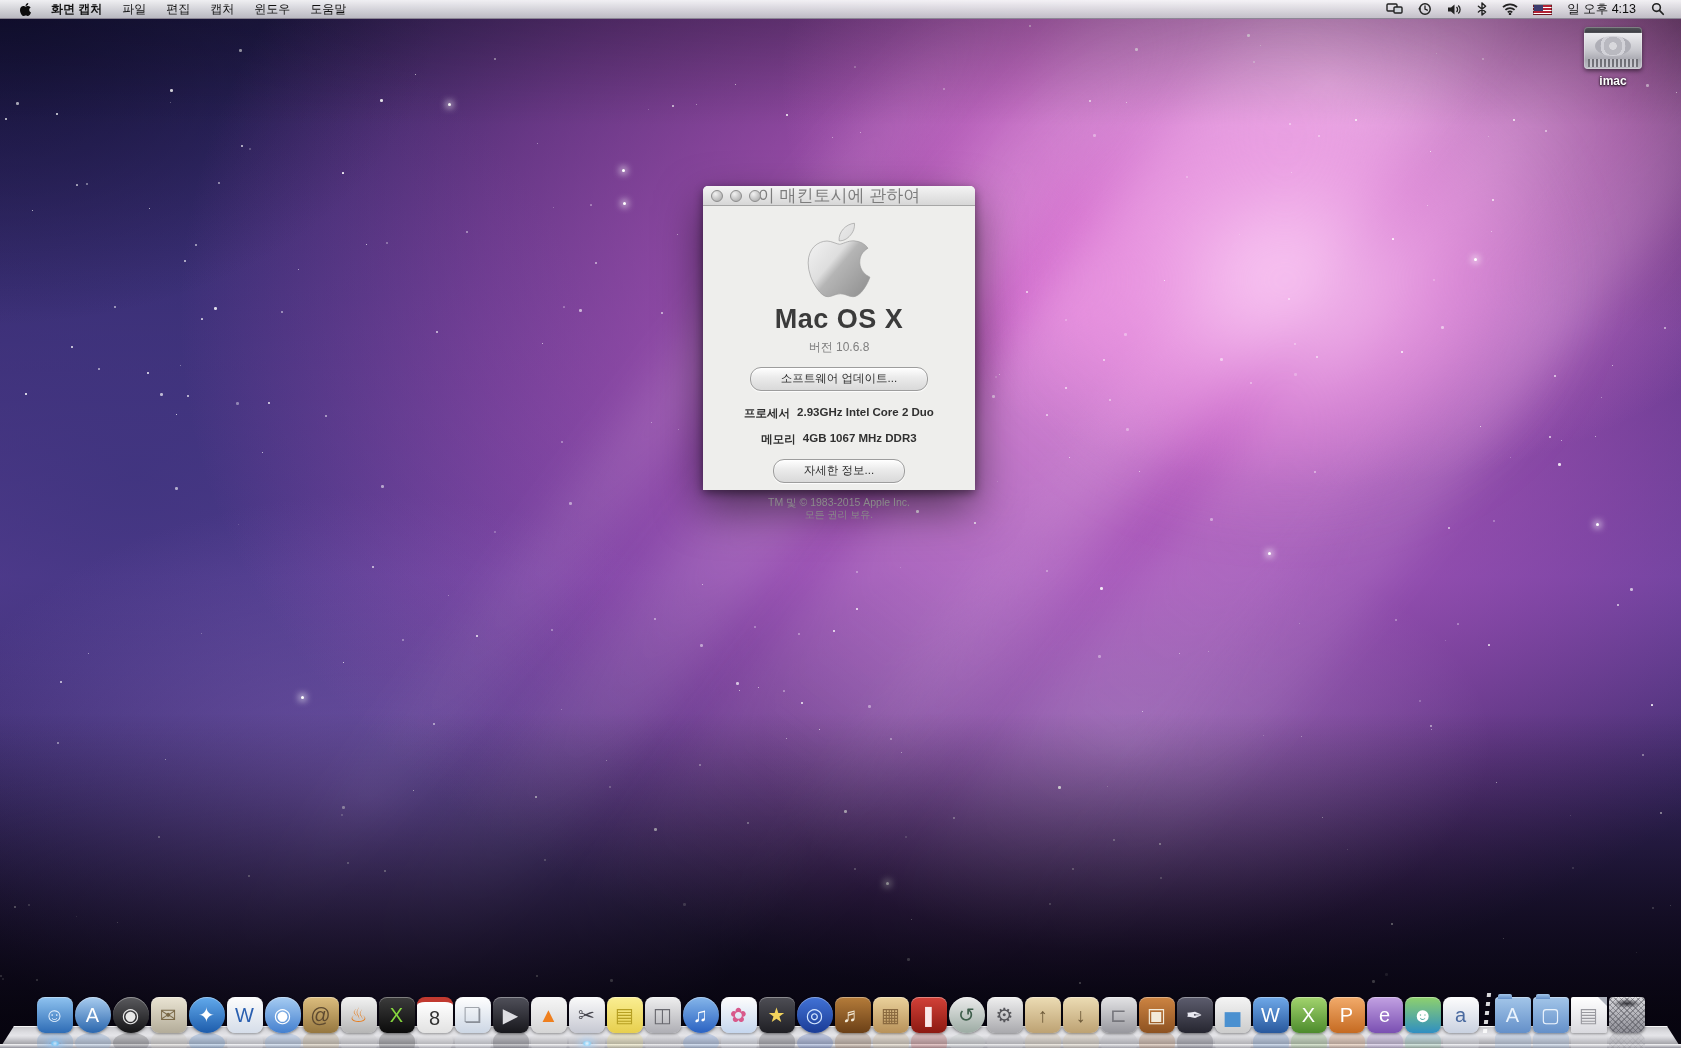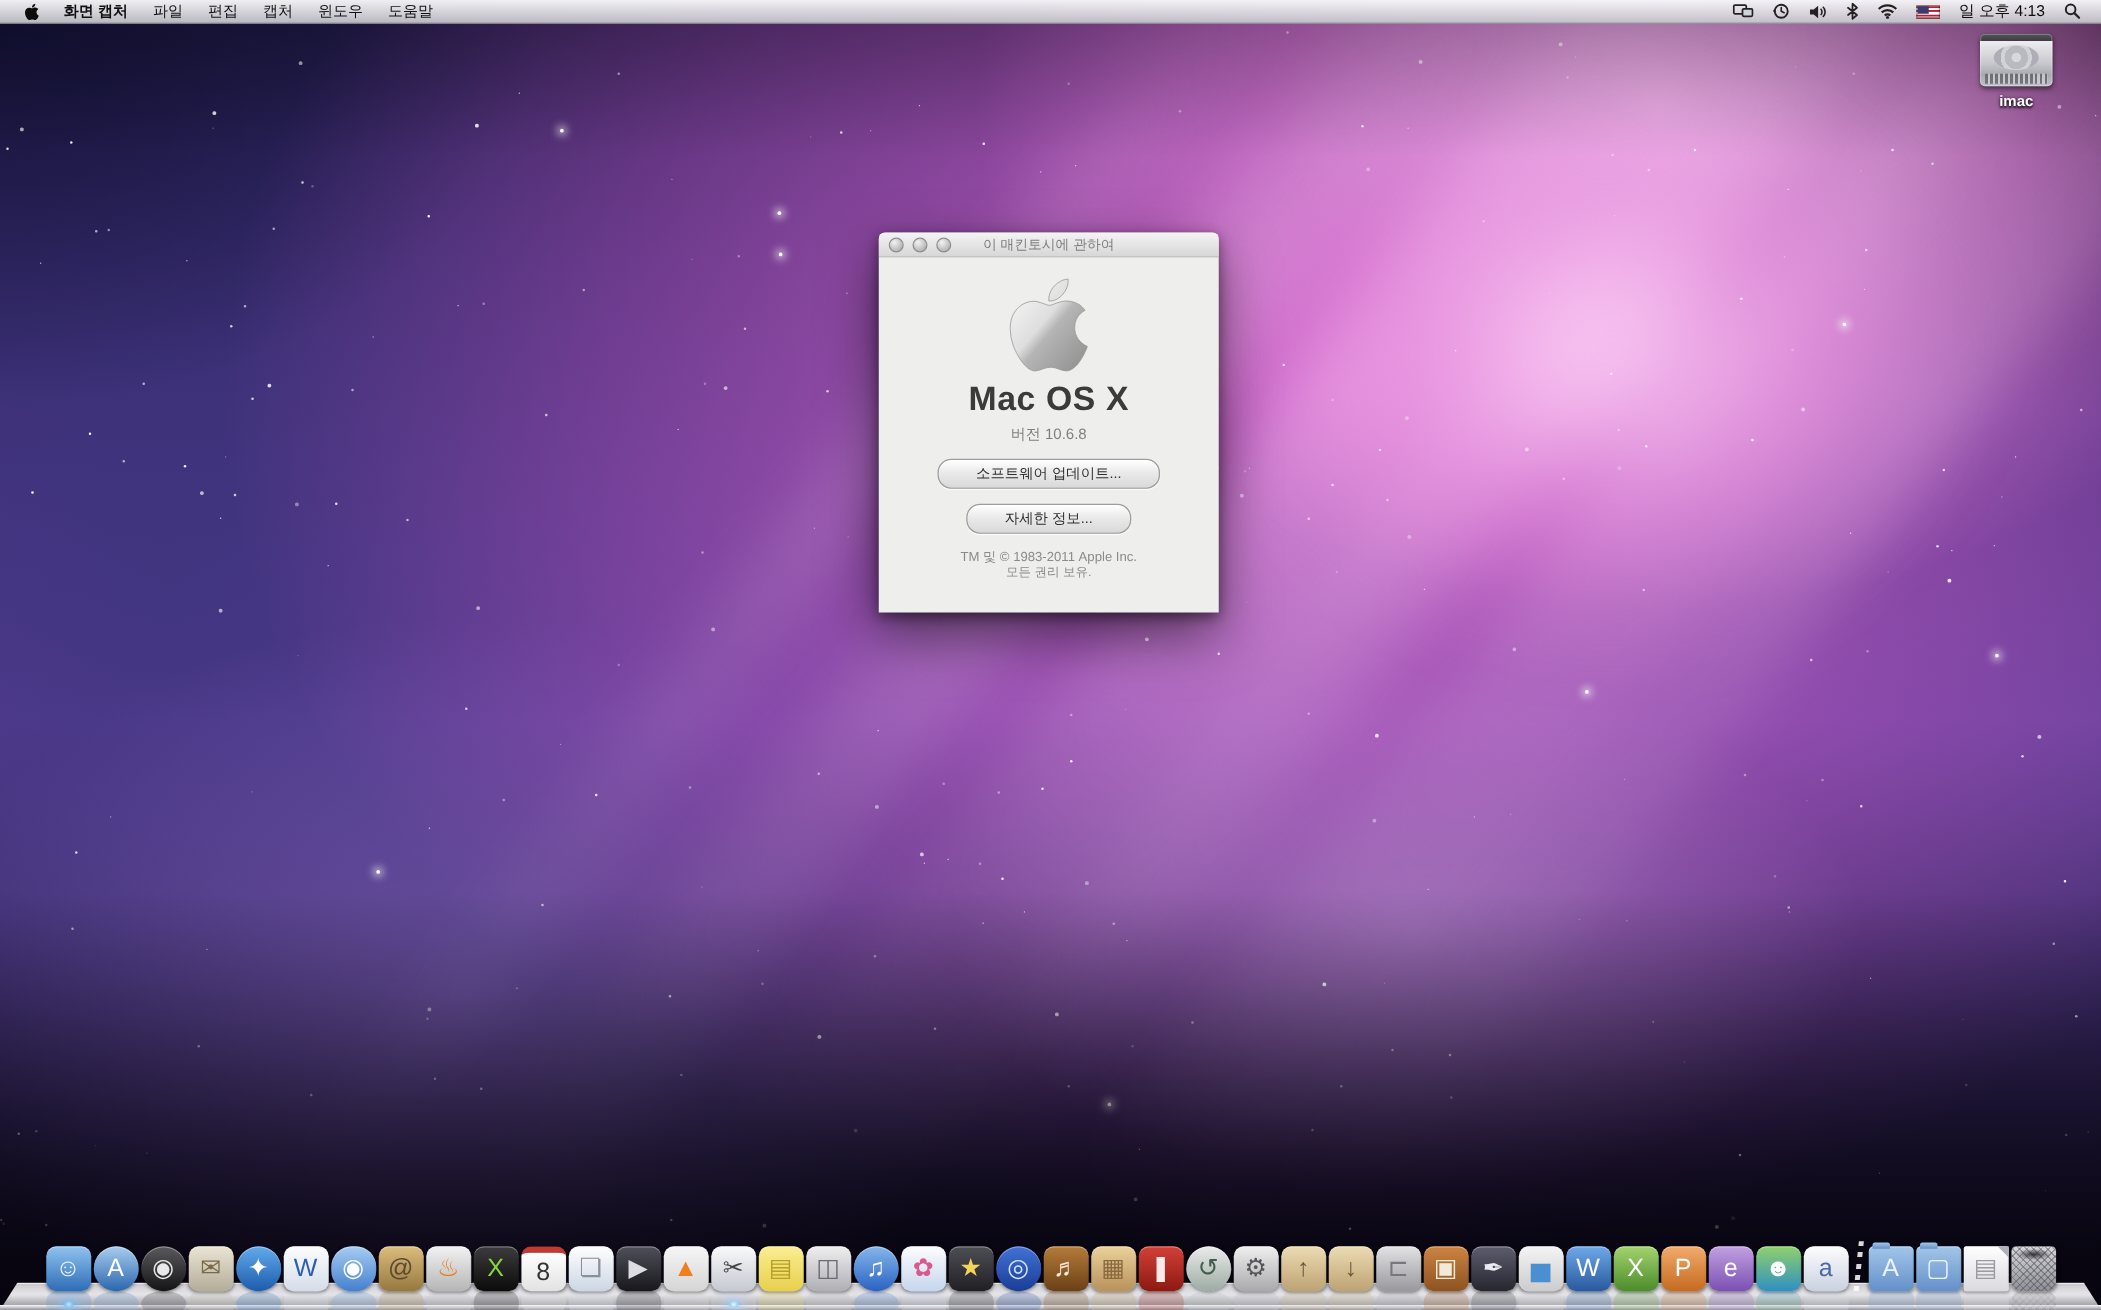--- a/index.html
+++ b/index.html
@@ -59,21 +59,21 @@
   #drive .label { margin-top:5px; font-size:12px; font-weight:bold; color:#fff;
     text-shadow:0 1px 2px rgba(0,0,0,.9), 0 0 3px rgba(0,0,0,.6); }
 
   
   #about { position:absolute; left:703px; top:186px; width:272px; height:304px; z-index:50;
     background:#eeeeec; border-radius:5px 5px 0 0;
     box-shadow:0 18px 45px rgba(0,0,0,.55), 0 3px 10px rgba(0,0,0,.45); }
   #titlebar { height:20px; border-radius:5px 5px 0 0; position:relative;
     background:linear-gradient(#f4f4f4,#d7d7d7); border-bottom:1px solid #a6a6a6;
     display:flex; align-items:center; justify-content:center; }
-  #titlebar .title { font-size:11px; color:#7d7d7d; }
+  #titlebar .title { font-size:17px; color:#7d7d7d; }
   .lights { position:absolute; left:8px; top:4px; display:flex; gap:7px; }
   .light { width:12px; height:12px; border-radius:50%;
     background:radial-gradient(circle at 35% 30%, #f2f2f2, #b9b9b9 70%, #a2a2a2);
     border:1px solid #8d8d8d; }
   #about-body { display:flex; flex-direction:column; align-items:center; padding-top:12px; }
   #apple-logo { width:72px; height:84px; }
   #product { margin-top:2px; font-size:27px; font-weight:bold; color:#3b3b3b; letter-spacing:.5px; }
   #version { margin-top:4px; font-size:12px; color:#7f7f7f; }
   .aqua-btn { margin-top:11px; padding:3px 30px 4px; font-size:11.5px; color:#2e2e2e;
     background:linear-gradient(#ffffff,#eaeaea 45%,#d9d9d9); border:1px solid #9d9d9d; border-radius:11px;
@@ -480,23 +480,33 @@
             <stop offset="0.45" stop-color="#dedede"></stop>
           <stop offset="0.55" stop-color="#b5b5b5"></stop>
             <stop offset="1" stop-color="#8d8d8d"></stop>
         </linearGradient>
       </defs>
       <path fill="url(#agrad)" stroke="#9a9a9a" stroke-width="4" d="M318.7 268.7c-.2-36.7 16.4-64.4 50-84.8-18.8-26.9-47.2-41.7-84.7-44.6-35.5-2.7-74.3 20.7-88.5 20.7-15 0-49.4-19.7-76.4-19.7C63.3 141.2 4 184.8 4 273.5q0 39.3 14.4 81.2c12.8 36.7 59 126.7 107.2 125.2 25.2-.6 43-17.9 75.8-17.9 31.8 0 48.3 17.9 76.4 17.9 48.6-.7 90.4-82.5 102.6-119.3-65.2-30.7-61.7-90-61.7-91.9zm-56.6-164.2c27.3-32.4 24.8-61.9 24-72.5-24.1 1.4-52 16.4-67.9 34.9-17.5 19.8-27.8 44.3-25.6 71.9 26.1 2 49.9-11.4 69.5-34.3z"></path>
     </svg>
     <div id="product">Mac OS X</div>
     <div id="version">버전 10.6.8</div>
     <button class="aqua-btn">소프트웨어 업데이트...</button>
+    <div id="specs">
+      <div class="spec-row">
+        <span class="lbl">프로세서</span>
+        <span class="val">2.93GHz Intel Core 2 Duo</span>
+      </div>
+      <div class="spec-row">
+        <span class="lbl">메모리</span>
+        <span class="val">4GB 1067 MHz DDR3</span>
+      </div>
+    </div>
     <button class="aqua-btn" id="more-info">자세한 정보...</button>
     <div id="copyright">
-      <div class="l1">TM 및 © 1983-2011 Apple Inc.</div>
+      <div class="l1">TM 및 © 1983-2015 Apple Inc.</div>
       <div class="l2">모든 권리 보유.</div>
     </div>
   </div>
 </div>
 
 <div id="dock">
   <div id="shelf"></div>
   <div id="shelf-edge"></div>
   <div id="dock-items">
       <div class="dock-icon shape-square" style="background: linear-gradient(rgb(143, 195, 240), rgb(46, 108, 181));">

